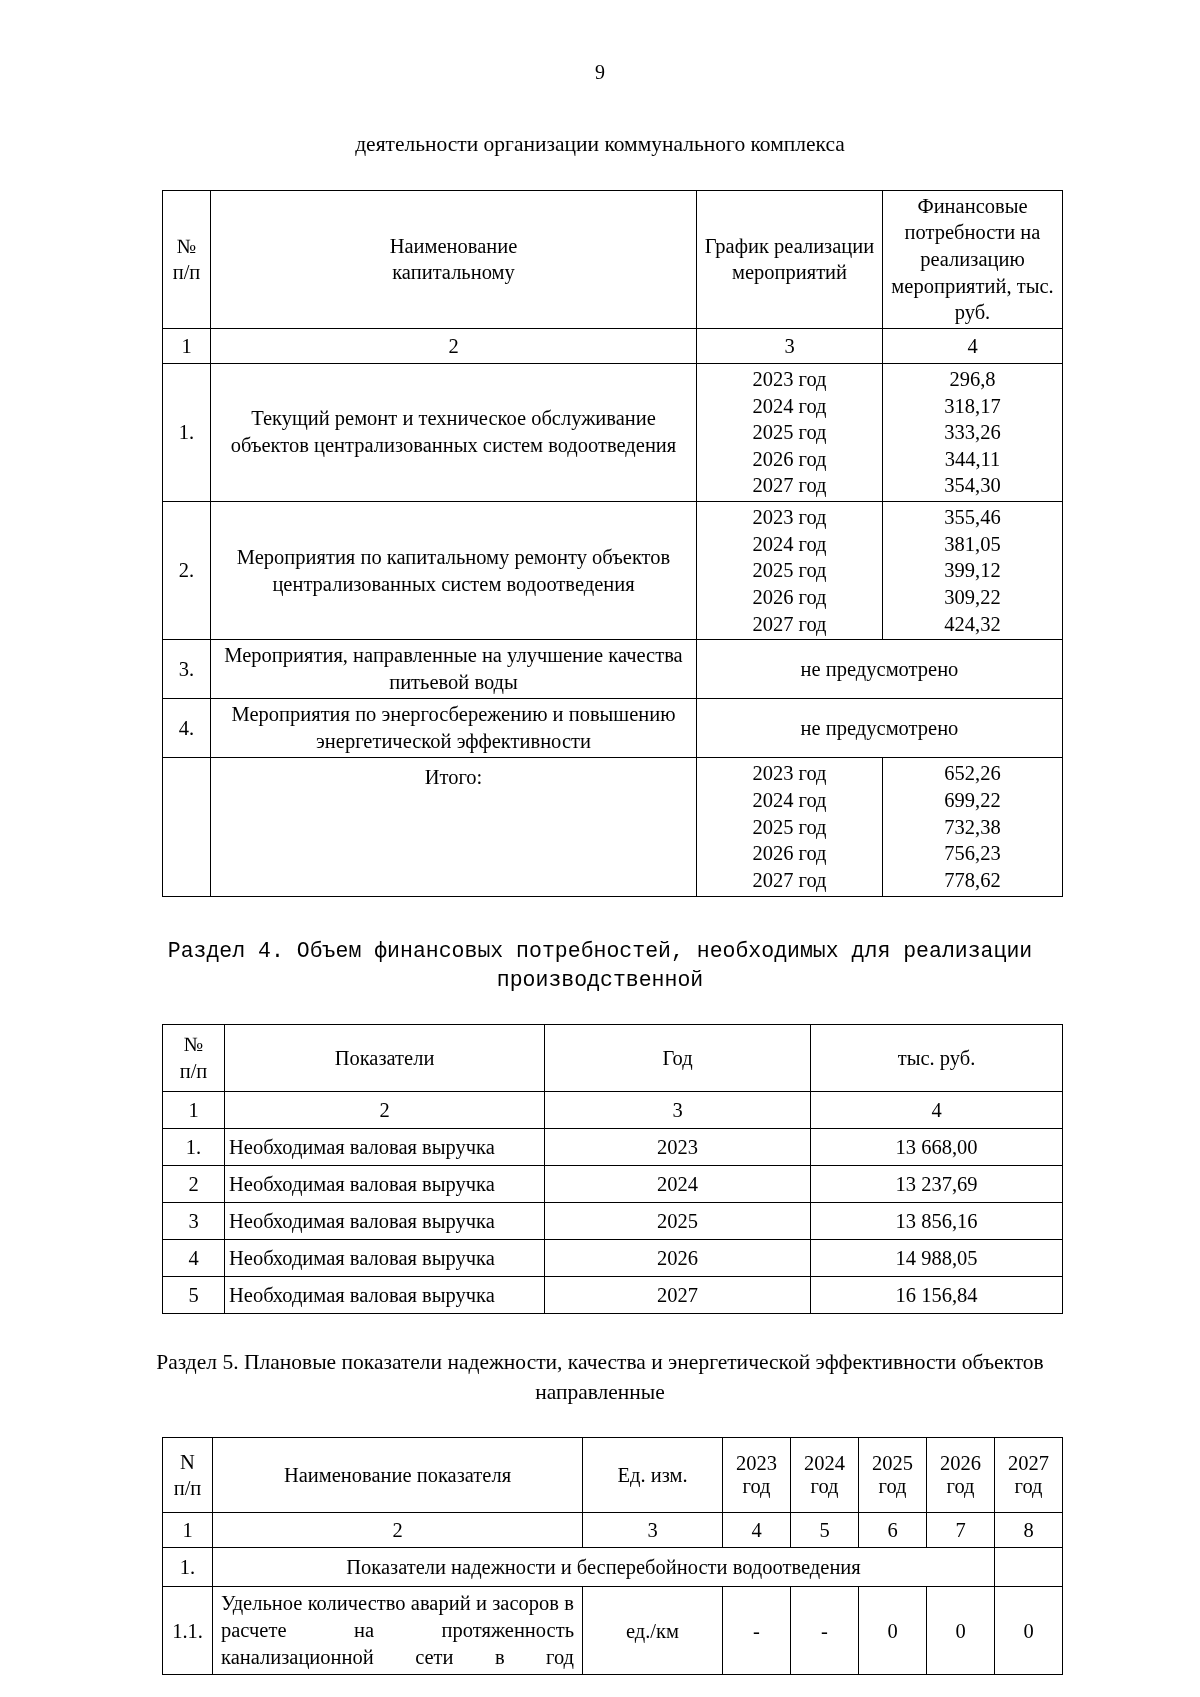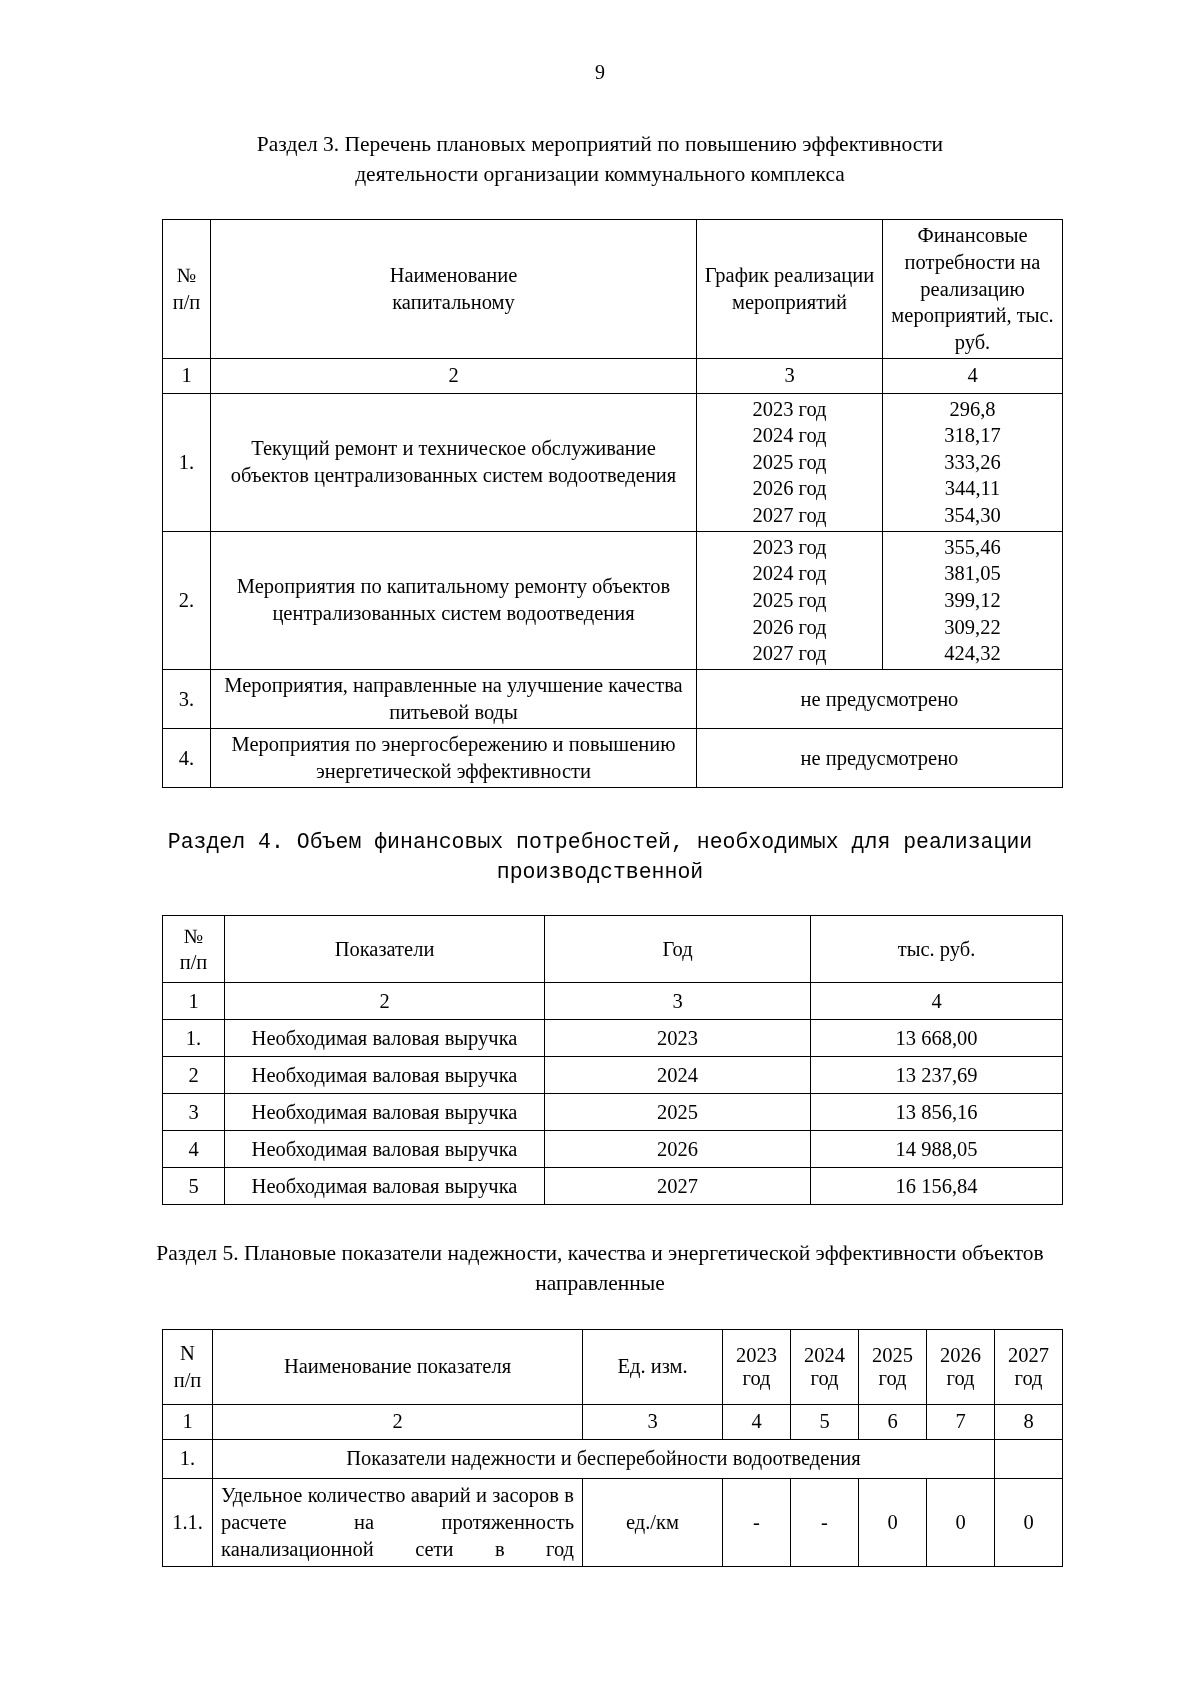--- a/index.html
+++ b/index.html
@@ -66,21 +66,21 @@
   .mname { line-height: 1.32; }
 
   
   .tbl2 { width: 900px; margin: 28px 0 0 162px; }
   .tbl2 .d1 { width: 62px; }
   .tbl2 .d2 { width: 320px; }
   .tbl2 .d3 { width: 266px; }
   .tbl2 .d4 { width: 252px; }
   .tbl2 .hdr td { height: 62px; }
   .tbl2 td { height: 32px; }
-  .tbl2 .lbl { text-align: center; }
+  .tbl2 .lbl { text-align: left; }
 
   
   .tbl3 { width: 900px; margin: 30px 0 0 162px; }
   .tbl3 .e1 { width: 50px; }
   .tbl3 .e2 { width: 370px; }
   .tbl3 .e3 { width: 140px; }
   .tbl3 .ey { width: 68px; }
   .tbl3 .hdr td { height: 70px; }
   .tbl3 .numrow td { height: 30px; }
   .tbl3 .justify {
@@ -93,21 +93,20 @@
   .yr2 { line-height: 1.12; }
 </style>
 </head>
 <body>
 
 <div class="page">
 
   <div class="page-number">9</div>
 
   <div class="section-title title-s3">
-    <div>Раздел 3. Перечень плановых мероприятий по повышению эффективности</div>
     <div>деятельности организации коммунального комплекса</div>
   </div>
 
   <table class="tbl1">
     <colgroup>
       <col class="c1">
         <col class="c2">
         <col class="c3">
         <col class="c4">
     </colgroup>
@@ -178,20 +177,38 @@
         <td class="mname">Мероприятия, направленные на улучшение качества питьевой воды</td>
         <td colspan="2">не предусмотрено</td>
       </tr>
 
       <tr>
         <td>4.</td>
         <td class="mname">Мероприятия по энергосбережению и повышению энергетической эффективности</td>
         <td colspan="2">не предусмотрено</td>
       </tr>
 
+      <tr>
+        <td></td>
+        <td style="vertical-align:top; padding-top:6px;">Итого:</td>
+        <td class="yearlist">
+          <div>2023 год</div>
+          <div>2024 год</div>
+          <div>2025 год</div>
+          <div>2026 год</div>
+          <div>2027 год</div>
+        </td>
+        <td class="vallist">
+          <div>652,26</div>
+          <div>699,22</div>
+          <div>732,38</div>
+          <div>756,23</div>
+          <div>778,62</div>
+        </td>
+      </tr>
     </tbody>
   </table>
 
   <div class="section-title title-s4">
     <div>Раздел 4. Объем финансовых потребностей, необходимых для реализации производственной</div>
   </div>
 
   <table class="tbl2">
     <colgroup>
       <col class="d1">

